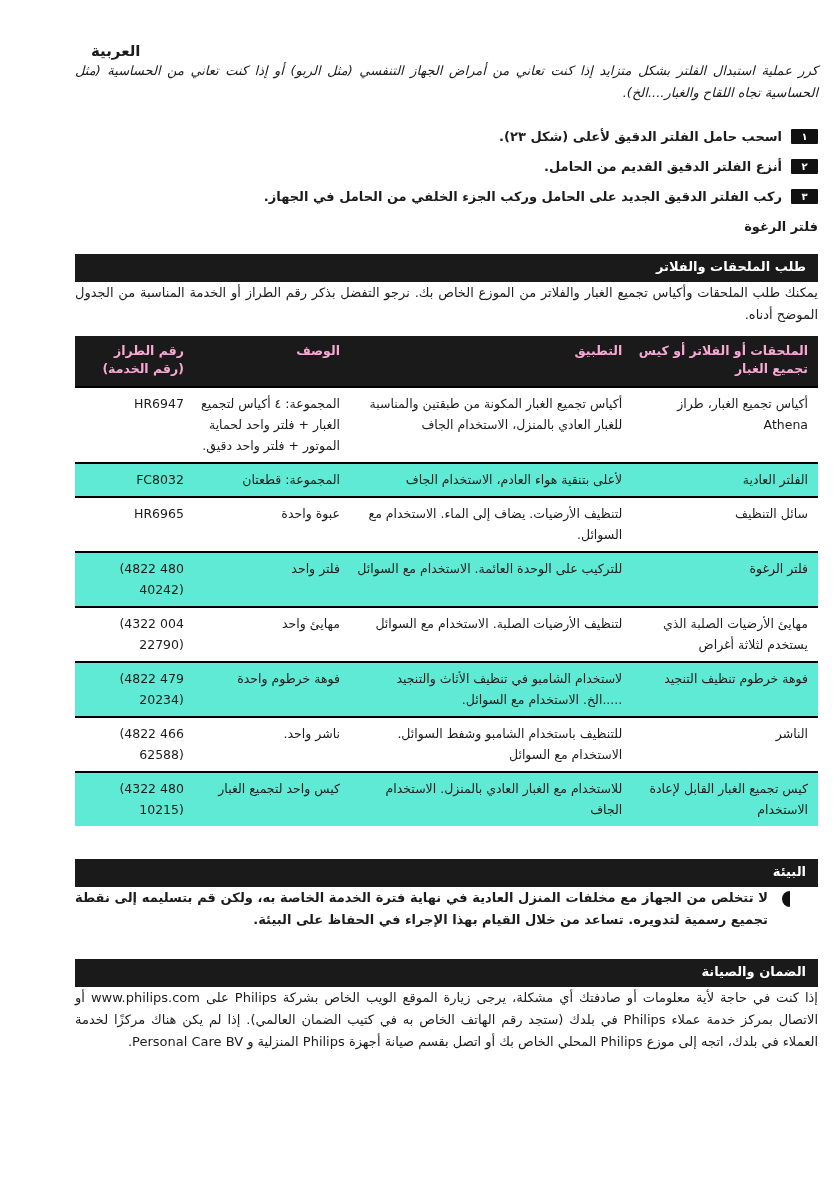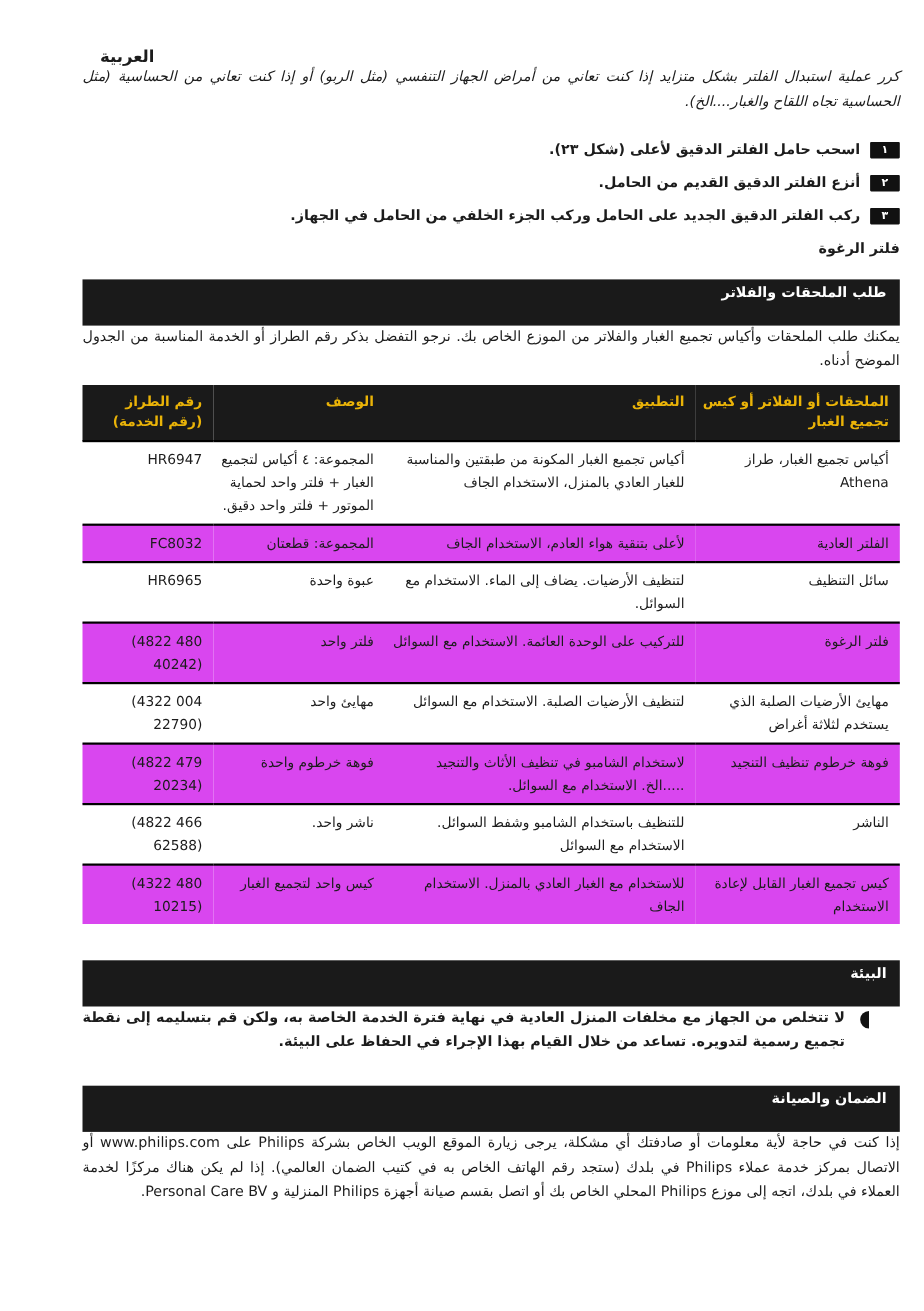--- a/index.html
+++ b/index.html
@@ -43,45 +43,45 @@
     font-size:13px;font-weight:bold;line-height:20px;
   }
   .foam-text{
     margin:2px 0 0 0;
     font-size:13px;font-weight:bold;line-height:20px;
     text-align:justify;
   }
   .section-bar{
     margin-top:17px;
     background:#1a1a1a;color:#ffffff;
-    height:42px;line-height:25px;
+    height:28px;line-height:25px;
     padding:0 12px;
     font-size:13px;font-weight:bold;
   }
   .acc-intro{margin-top:13px;}
   table.acc-table{
     margin-top:10px;
     width:100%;
     border-collapse:collapse;
     table-layout:fixed;
     font-size:12.5px;
   }
   table.acc-table th{
-    background:#1a1a1a;color:#eab308;
+    background:#1a1a1a;color:#f9a8d4;
     font-weight:bold;text-align:right;vertical-align:top;
     padding:6px 10px 8px 6px;
     line-height:18px;
   }
   table.acc-table td{
     vertical-align:top;text-align:right;
     padding:5px 10px 6px 6px;
     line-height:21px;
     border-top:2px solid #000000;
   }
-  table.acc-table tr.alt td{background:#d946ef;}
+  table.acc-table tr.alt td{background:#5eead4;}
   td.model{direction:ltr;text-align:right;font-family:"DejaVu Sans","Liberation Sans",sans-serif;}
   .col-item{width:25%;}
   .col-app{width:38%;}
   .col-desc{width:21%;}
   .col-model{width:16%;}
   .env-bar{margin-top:33px;}
   .env-wrap{
     position:relative;
     margin-top:0;
     padding-right:50px;

